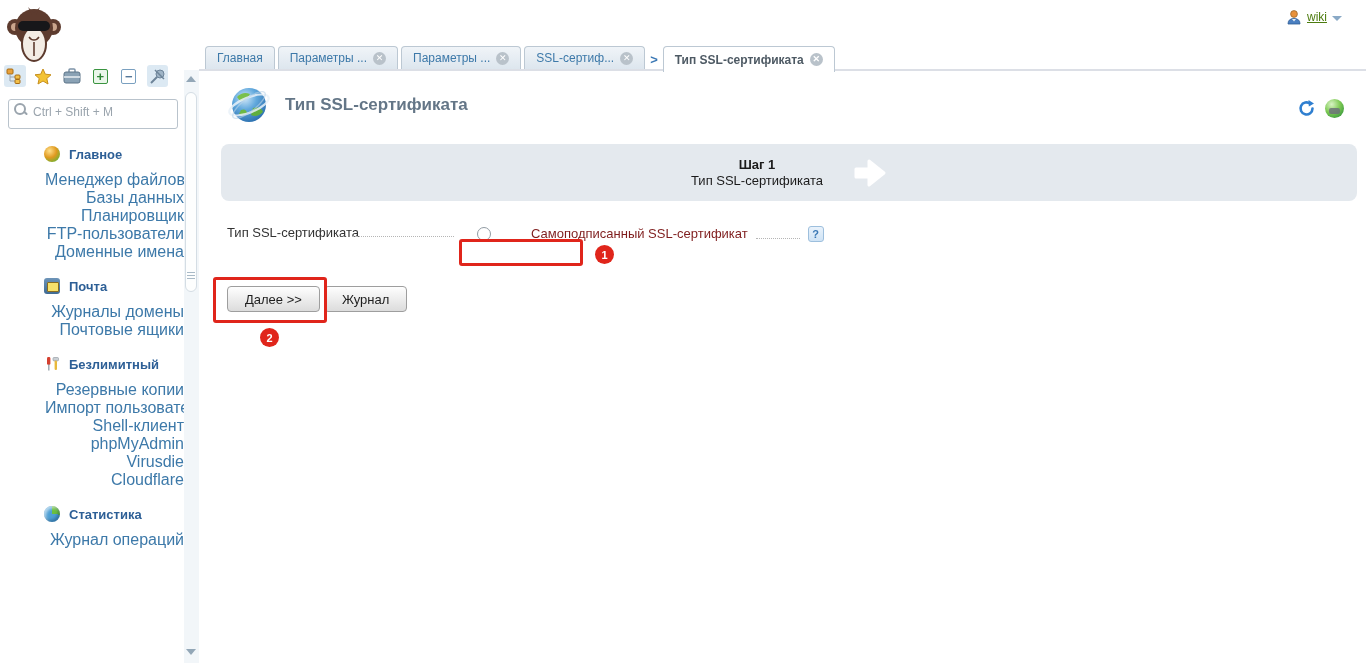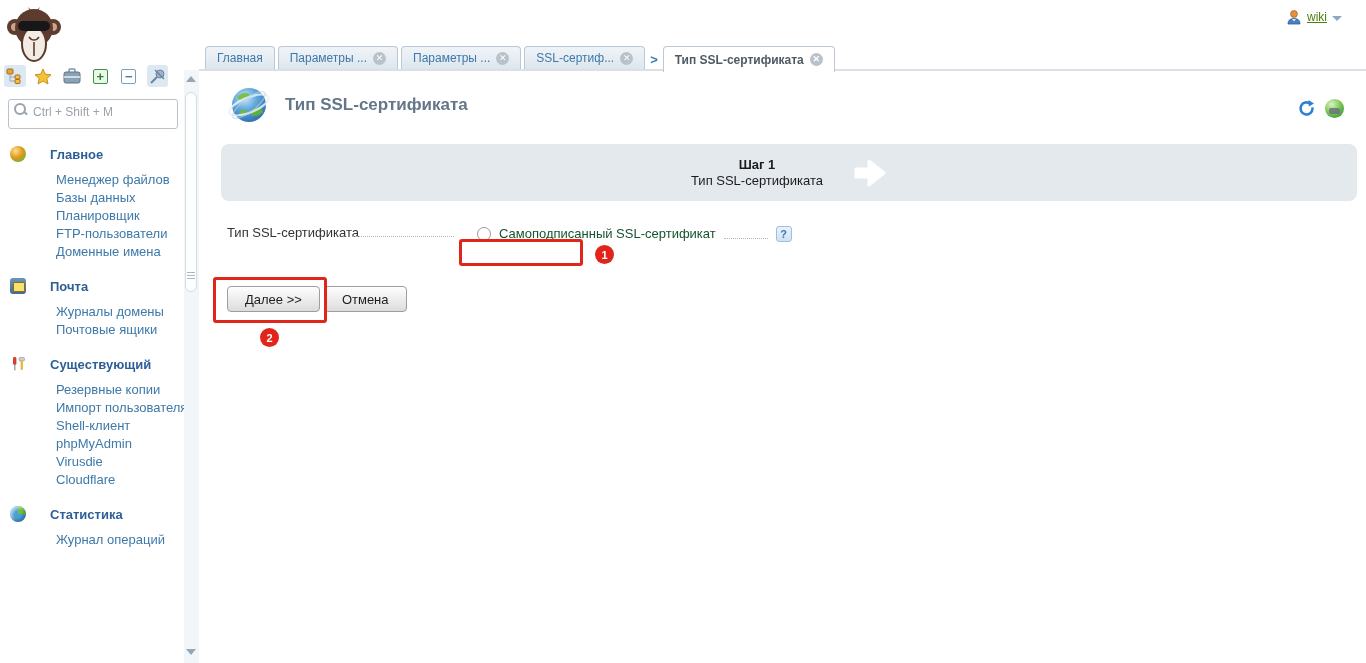--- a/index.html
+++ b/index.html
@@ -30,32 +30,32 @@
                   font-family:"Liberation Sans", sans-serif; }
   .search input::placeholder { color:#9aa4ad; }
   .mag { position:absolute; left:6px; top:4px; width:13px; height:13px; }
   .mag::before { content:""; position:absolute; left:0; top:0; width:8px; height:8px;
                  border:2px solid #9aa4ad; border-radius:50%; }
   .mag::after { content:""; position:absolute; left:9px; top:9px; width:5px; height:2px;
                 background:#9aa4ad; transform:rotate(45deg); border-radius:1px; }
 
   .menu { padding:17px 0 0 10px; }
   .sec { margin-bottom:19px; }
-  .sec-h { display:flex; align-items:center; gap:24px; margin-bottom:11px; cursor:pointer;
-           color:#2d5f96; font-weight:bold; font-size:13px; }
+  .sec-h { display:flex; align-items:center; gap:9px; margin-bottom:11px; cursor:pointer;
+           color:#2d5f96; font-weight:bold; font-size:13px;margin-left:34px; }
   .sic { width:16px; height:16px; border-radius:50%; flex:0 0 16px; }
   .sic-home { background:radial-gradient(circle at 35% 30%, #ffe08a, #e0991f 45%, #7fae2f 78%, #527f1a); }
   .sic-www  { background:radial-gradient(circle at 35% 30%, #ddf3d2, #6fbf4a 38%, #2f7fb5 72%, #1d5e8e); }
   .sic-mail { border-radius:3px; background:linear-gradient(#6d94b8,#3f6b94); position:relative; }
   .sic-mail::after { content:""; position:absolute; left:3px; top:4px; width:10px; height:8px;
                      background:#f7e26b; border:1px solid #8a6d1f; border-radius:1px; }
   .sic-stats { background:conic-gradient(#6abf3f 0 95deg, #4e9fd4 95deg 360deg);
                box-shadow:inset -2px -2px 3px rgba(0,40,80,.35), inset 2px 2px 3px rgba(255,255,255,.6); }
   .sic-tools { border-radius:0; background:transparent; position:relative; }
-  .mi { margin:0 0 4px 46px; font-size:13px; line-height:14px; color:#3d79a9; cursor:pointer; white-space:nowrap; }
+  .mi { margin:0 0 4px 35px; font-size:16px; line-height:14px; color:#3d79a9; cursor:pointer; white-space:nowrap;text-align:right; }
   .mi.active { color:#1b1b1b; }
 
   
   .sidestrip { position:absolute; left:184px; top:70px; width:15px; height:593px; background:#f2f6f9; }
   .arr-up, .arr-dn { position:absolute; left:2px; width:0; height:0; cursor:pointer;
                      border-left:5px solid transparent; border-right:5px solid transparent; }
   .arr-up { top:6px; border-bottom:6px solid #93a7b7; }
   .arr-dn { bottom:8px; border-top:6px solid #93a7b7; }
   .thumb { position:absolute; left:1px; top:22px; width:12px; height:200px; background:#fdfefe;
            border:1px solid #d4dde4; border-radius:7px; cursor:pointer; }
@@ -98,21 +98,21 @@
   .wstep.dim .ws { color:#333; }
 
   .formlabel { position:absolute; top:225px; left:28px; font-size:13px; color:#333; }
   .leader { position:absolute; top:236px; left:153px; width:102px; border-bottom:1px dotted #b5b5b5; }
   .options { position:absolute; top:222px; left:278px; }
   .optrow { display:flex; align-items:center; height:23px; gap:8px; }
   .radio { width:14px; height:14px; border:1px solid #919ba3; border-radius:50%; background:#fff;
            position:relative; cursor:pointer; flex:0 0 14px; }
   .radio.checked::after { content:""; position:absolute; left:3px; top:3px; width:6px; height:6px;
                           border-radius:50%; background:#6f7b85; }
-  .optlabel { font-size:13px; color:#14532d; cursor:pointer; white-space:nowrap; }
+  .optlabel { font-size:13px; color:#7f1d1d; cursor:pointer; white-space:nowrap;margin-left:32px; }
   .leader2 { width:44px; border-bottom:1px dotted #b5b5b5; align-self:center; margin-top:9px; }
   .helpq { width:16px; height:16px; border:1px solid #9dbfdd; border-radius:3px; cursor:pointer;
            background:linear-gradient(#e9f2fb,#cfe3f5); color:#3a78b5; font-weight:bold; font-size:11px;
            display:flex; align-items:center; justify-content:center; }
 
   .btnrow { position:absolute; top:286px; left:28px; display:flex; gap:4px; }
   .btn { height:26px; padding:0 17px; border:1px solid #9e9e9e; border-radius:4px;
          background:linear-gradient(#fefefe,#dcdcdc); font-size:13px; color:#1e1e1e; cursor:pointer;
          font-family:"Liberation Sans", sans-serif; }
 
@@ -215,21 +215,21 @@
       <div class="sec">
         <div class="sec-h">
           <span class="sic sic-tools">
             <svg width="16" height="16" viewBox="0 0 16 16">
               <rect x="3" y="1" width="3.4" height="8" rx="1.4" fill="#d5402f"></rect>
               <rect x="4.1" y="8.5" width="1.4" height="6" fill="#9aa4ad"></rect>
               <rect x="9" y="1.5" width="5.5" height="3.4" rx="1" fill="#c9cfd4" stroke="#8b949c" stroke-width=".6"></rect>
               <rect x="10.6" y="4.5" width="2.4" height="9.5" rx="1.1" fill="#e8b93c"></rect>
             </svg>
           </span>
-          <span>Существующий</span>
+          <span>Безлимитный</span>
         </div>
         <div class="mi">Резервные копии</div>
         <div class="mi">Импорт пользователя</div>
         <div class="mi">Shell-клиент</div>
         <div class="mi">phpMyAdmin</div>
         <div class="mi">Virusdie</div>
         <div class="mi">Cloudflare</div>
       </div>
 
       <div class="sec">
@@ -334,21 +334,21 @@
       <div class="optrow">
         <span class="radio"></span>
         <span class="optlabel">Самоподписанный SSL-сертификат</span>
         <span class="leader2"></span>
         <span class="helpq">?</span>
       </div>
     </div>
 
     <div class="btnrow">
       <button class="btn">Далее &gt;&gt;</button>
-      <button class="btn">Отмена</button>
+      <button class="btn">Журнал</button>
     </div>
 
     <div class="annrect ann1"></div>
     <div class="badge badge1">1</div>
     <div class="annrect ann2"></div>
     <div class="badge badge2">2</div>
 
   </main>
 </div>
 

